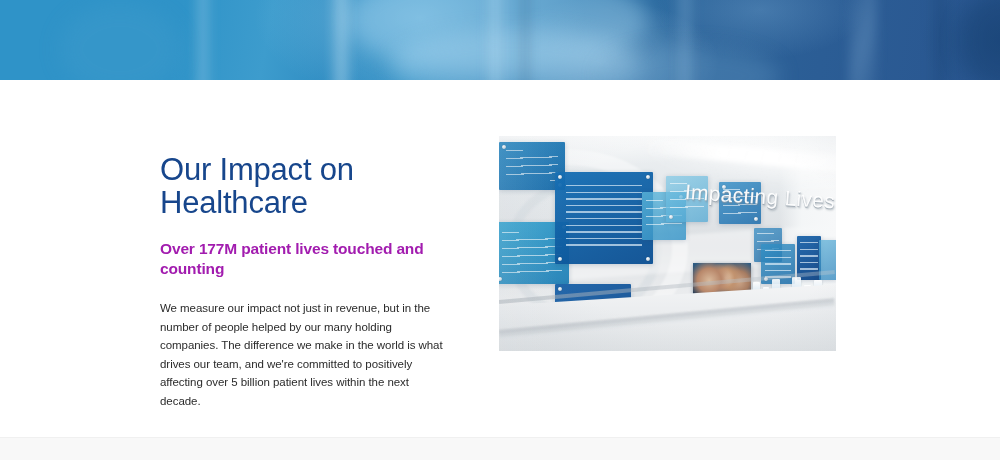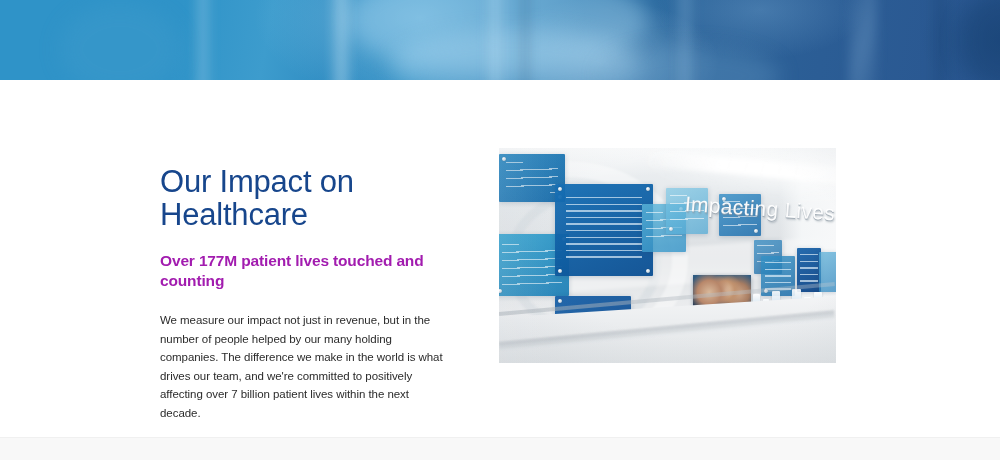--- a/index.html
+++ b/index.html
@@ -83,21 +83,21 @@
     filter: blur(10px);
     pointer-events: none;
   }
   .b1 { left: 348px; top: -34px; width: 300px; height: 108px; background: rgba(160,210,238,0.42); }
   .b2 { left: 390px; top: 30px; width: 250px; height: 70px; background: rgba(178,219,243,0.34); }
   .b3 { left: 960px; top: -10px; width: 90px; height: 100px; background: rgba(18,58,106,0.30); }
   .b4 { left: 600px; top: 46px; width: 180px; height: 60px; background: rgba(120,172,214,0.26); }
   .b5 { left: 60px;  top: 4px;  width: 120px; height: 90px; background: rgba(70,158,204,0.30); }
 
   
-  .content { position: absolute; left: 0; top: 80px; width: 1000px; height: 357px; }
+  .content { position: absolute; left: 0; top: 68px; width: 1000px; height: 357px; }
 
   .copy-col {
     position: absolute;
     left: 160px;
     top: 85px;
     width: 300px;
   }
 
   .headline {
     color: #17468c;
@@ -403,21 +403,21 @@
       <div class="hero-fold f6"></div>
       <div class="hero-fold f7"></div>
     </div>
   </div>
 
   <div class="content">
 
     <div class="copy-col">
       <h1 class="headline">Our Impact on Healthcare</h1>
       <p class="subhead">Over 177M patient lives touched and counting</p>
-      <p class="body-copy">We measure our impact not just in revenue, but in the number of people helped by our many holding companies. The difference we make in the world is what drives our team, and we're committed to positively affecting over 7 billion patient lives within the next decade.</p>
+      <p class="body-copy">We measure our impact not just in revenue, but in the number of people helped by our many holding companies. The difference we make in the world is what drives our team, and we're committed to positively affecting over 5 billion patient lives within the next decade.</p>
     </div>
 
     <div class="feature-photo">
       <div class="wall-bg"></div>
       <div class="wall-circle"></div>
       <div class="wall-circle2"></div>
       <div class="wall-band"></div>
       <div class="far-wall"></div>
       <div class="light-glow"></div>
       <div class="light-strip"></div>

